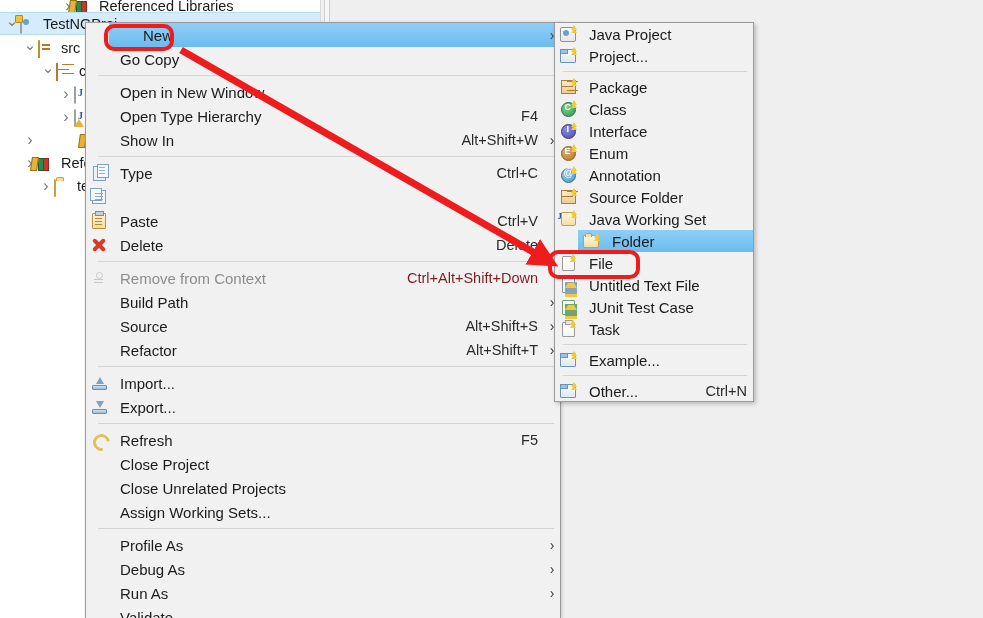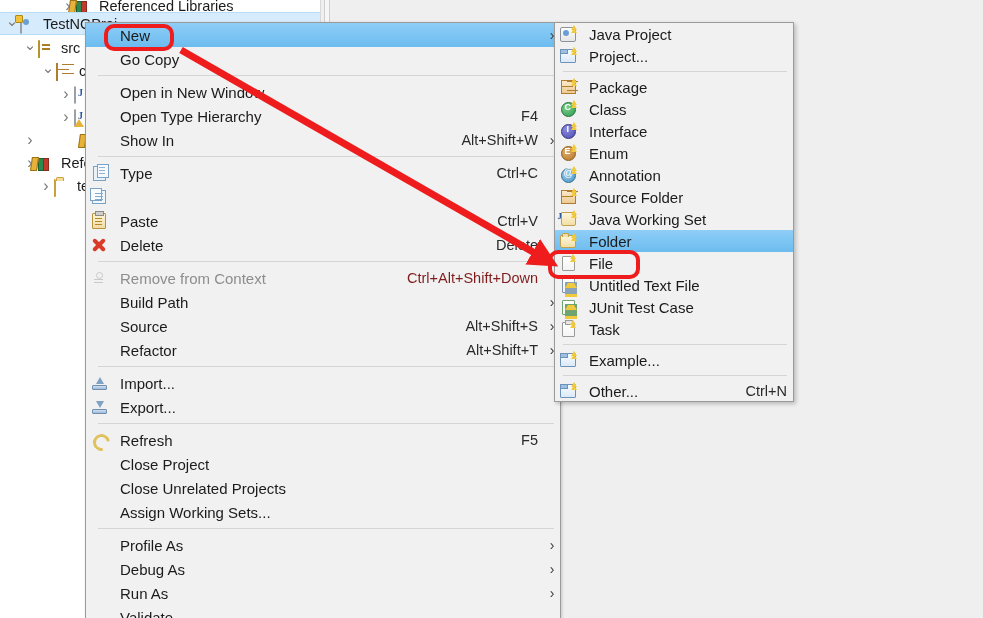--- a/index.html
+++ b/index.html
@@ -190,20 +190,21 @@
     align-items: center;
     font-size: 15px;
     color: #1b1b1b;
     cursor: default;
     white-space: nowrap;
     font-family: "Liberation Sans", sans-serif;
   }
   .menu-item.highlighted {
     background: #7ec5f3;
     background: linear-gradient(#8ecef7, #6cbcef);
+    margin-left: 23px;
   }
   .menu-item.disabled { color: #8d8d8d; }
   .mi-icon {
     width: 26px;
     flex: 0 0 26px;
     display: flex;
     align-items: center;
     justify-content: center;
     height: 24px;
   }
@@ -332,21 +333,21 @@
     width:11px; height:11px; border-radius:50%;
     border:3px solid #e0c25c; border-right-color:transparent;
     transform: rotate(35deg);
   }
 
   
   #submenu {
     position: absolute;
     left: 554px;
     top: 22px;
-    width: 240px;
+    width: 200px;
     height: 380px;
     background: #f1f1f1;
     border: 1px solid #9a9a9a;
     box-sizing: border-box;
     box-shadow: 2px 2px 4px rgba(0,0,0,0.22);
     overflow: hidden;
     z-index: 30;
   }
   #submenu .menu-item { height: 22px; }
   #submenu .mi-icon { height: 22px; }

